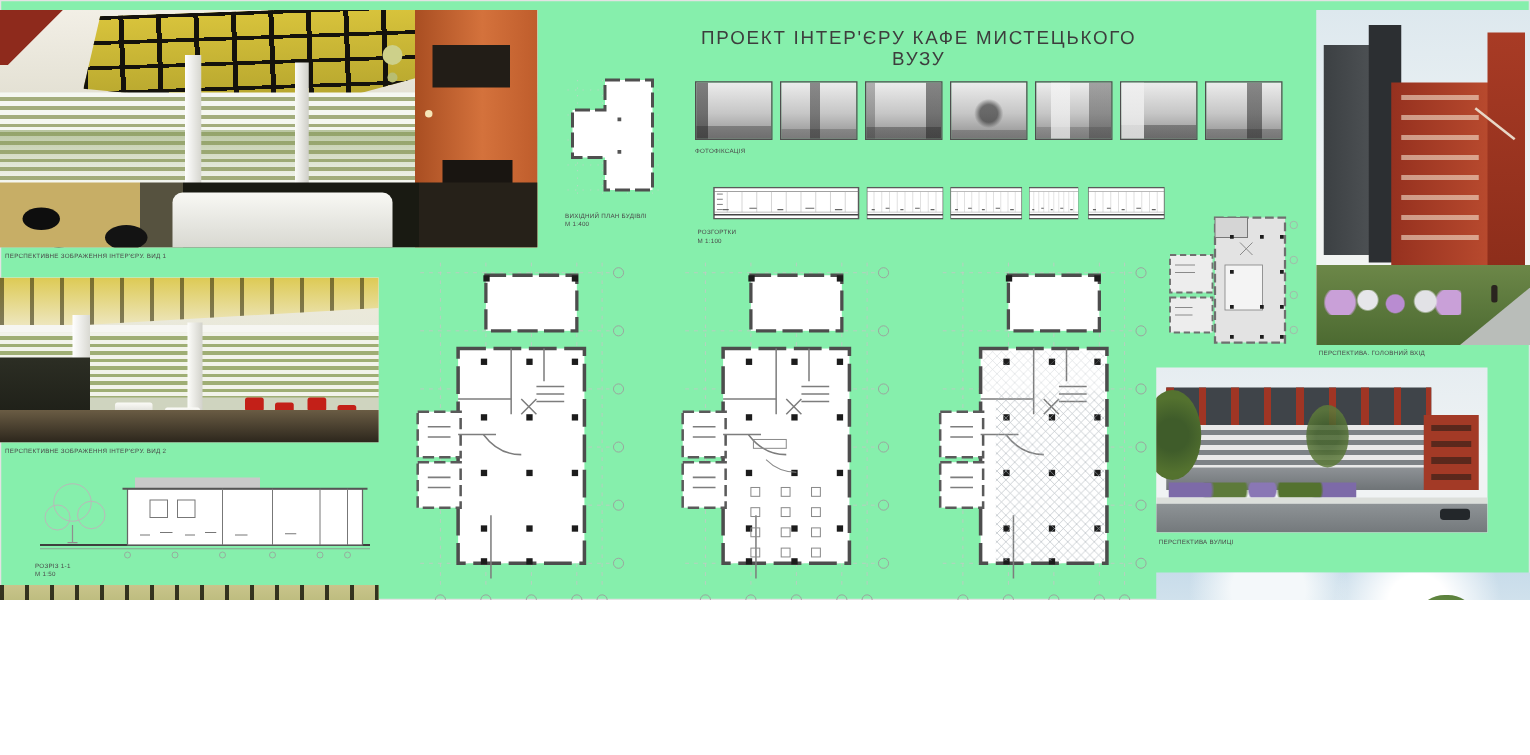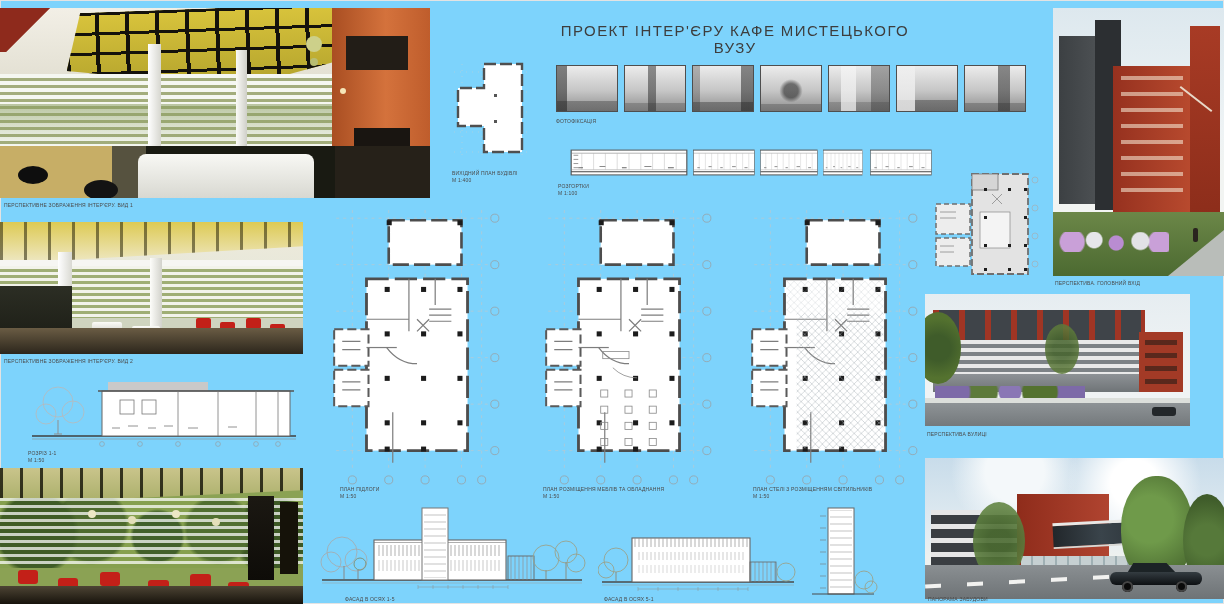--- a/index.html
+++ b/index.html
@@ -1,18 +1,18 @@
 <!DOCTYPE html>
 <html><head>
 <meta charset="utf-8">
 <style>
   *{box-sizing:border-box}
   html,body{margin:0;padding:0;background:#fff}
   body{font-family:"Liberation Sans",sans-serif}
-  .board{position:relative;width:1224px;height:604px;background:#7dd3fc;overflow:hidden;box-shadow:inset 0 0 0 1px #e3e3e3}
+  .board{position:relative;width:1224px;height:480px;background:#86efac;overflow:hidden;box-shadow:inset 0 0 0 1px #e3e3e3}
   .abs{position:absolute}
   .title{position:absolute;left:545px;top:22px;width:380px;text-align:center;font-size:15px;letter-spacing:1.4px;color:#3d3d3d;font-weight:500}
   .cap{position:absolute;font-size:5px;line-height:1.3;color:#4a4a4a;letter-spacing:.2px}
   .cap .ln{display:block}
   .xpl{position:absolute;font-size:4.5px;line-height:1.25;color:#555}
   .xpl .hd{display:block;font-weight:bold;font-size:5px;color:#444;margin-bottom:1px}
   .xpl .it{display:block}
   .photo{position:relative;width:62px;height:47px;border:1px solid #4e4e4e;background:linear-gradient(180deg,#ececec 0%,#c6c6c6 55%,#8f8f8f 100%);overflow:hidden;flex:none}
   .photo::after{content:"";position:absolute;inset:0}
   .photo:nth-child(1)::after{background:linear-gradient(90deg,rgba(35,35,35,.55) 0 16%,transparent 16%),linear-gradient(0deg,rgba(70,70,70,.45) 0 22%,transparent 22%)}

